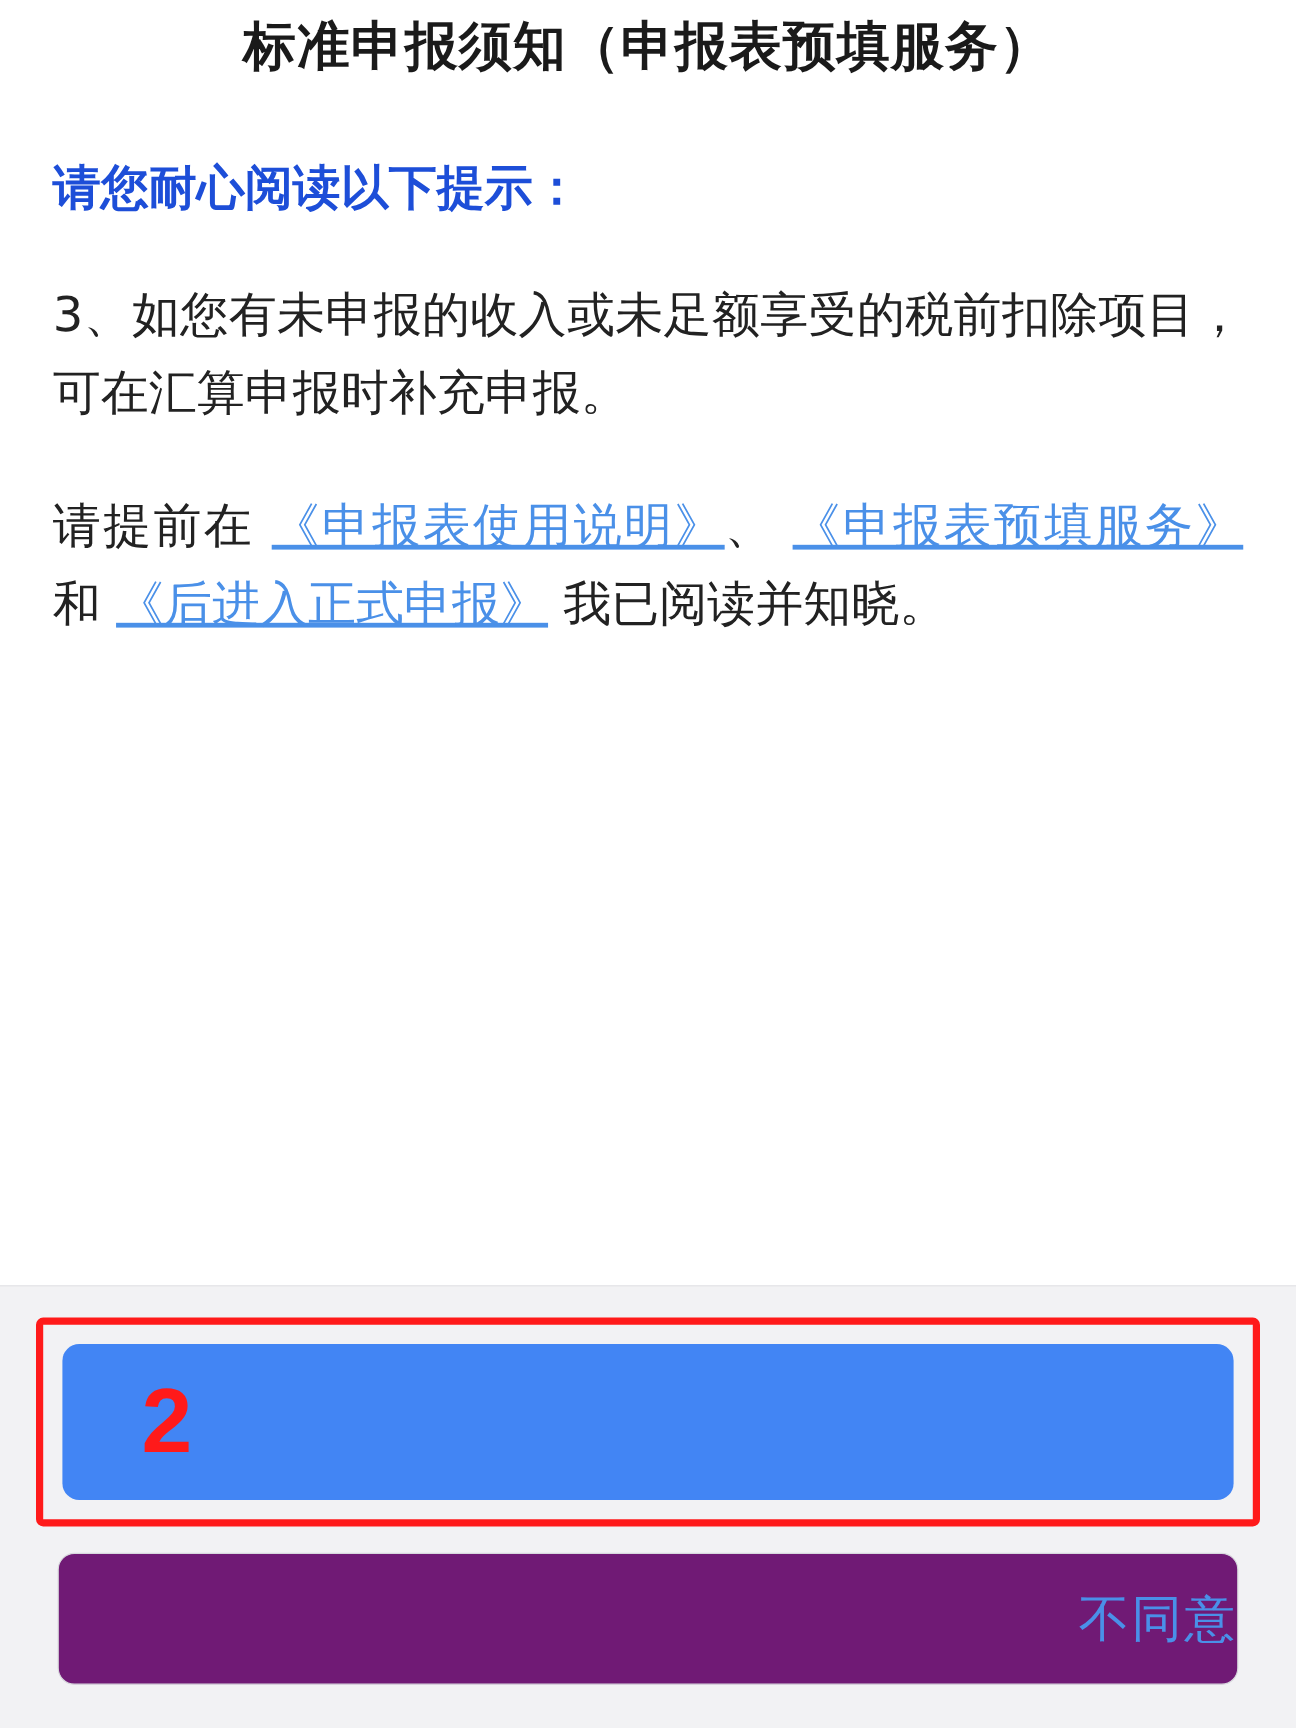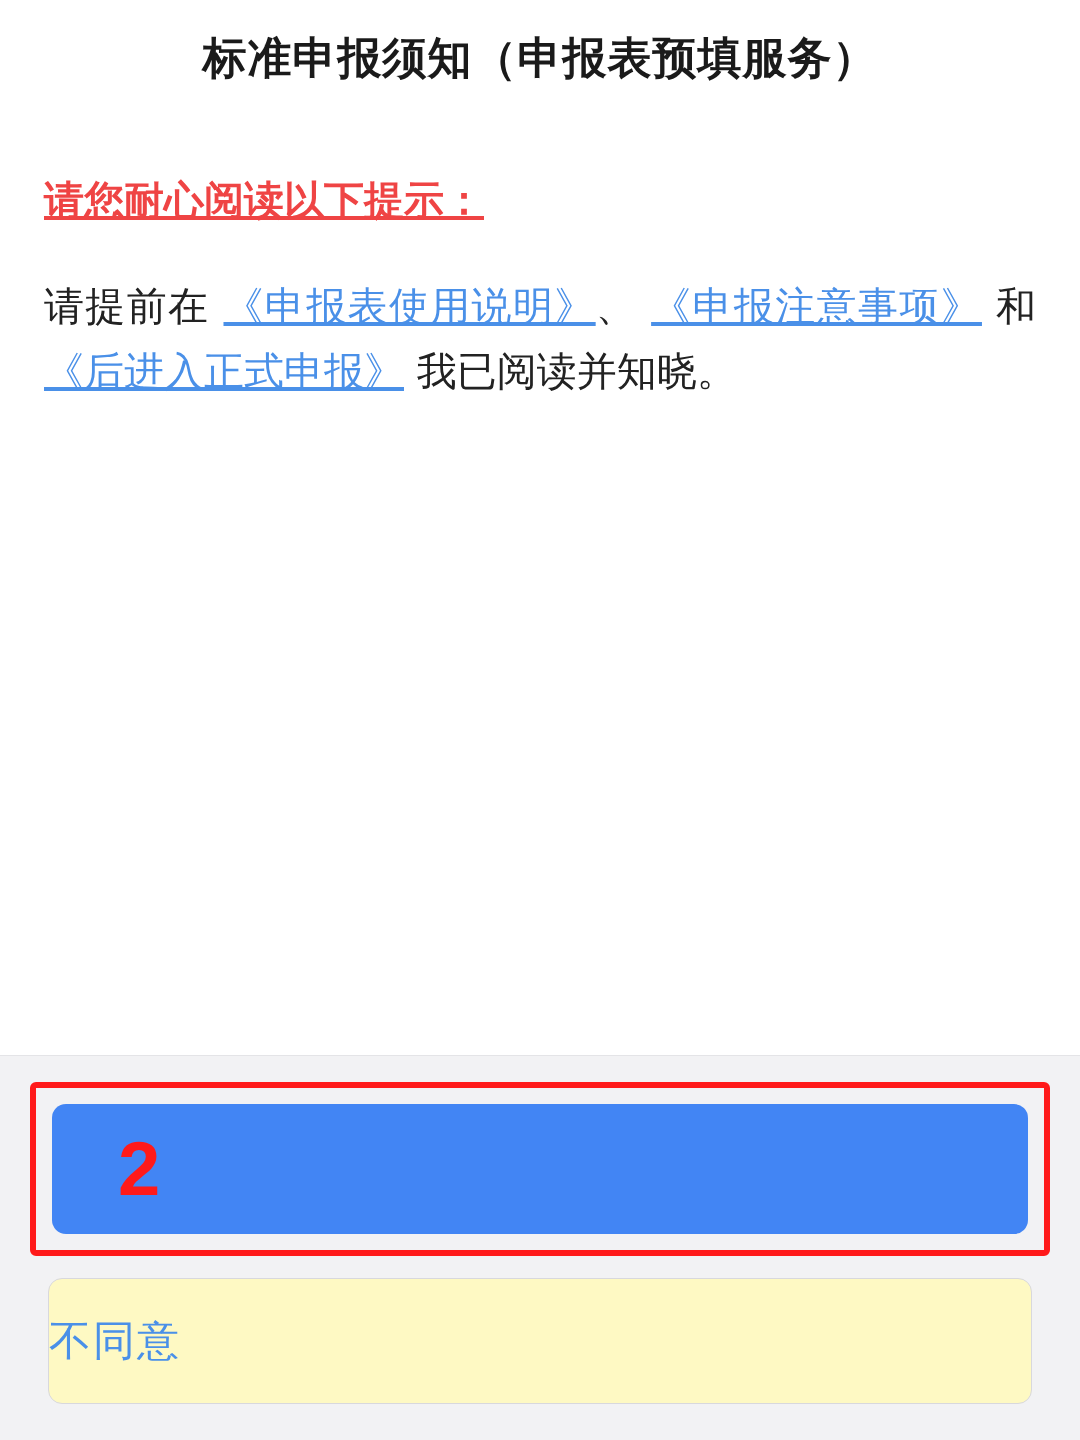--- a/index.html
+++ b/index.html
@@ -25,29 +25,27 @@
   }
   .page-title {
     text-align: center;
     font-size: 44px;
     font-weight: bold;
     color: #1a1a1a;
     letter-spacing: 1px;
     padding-top: 10px;
     padding-bottom: 4px;
     line-height: 1.3;
-    margin-top: 19px;
   }
   .lead {
     font-size: 40px;
     font-weight: bold;
-    color: #ef4444;
-    margin-top: 82px;
+    color: #1d4ed8;
+    margin-top: 58px;
     line-height: 1.4;
-    text-decoration: underline;
   }
   .para {
     font-size: 40px;
     color: #222222;
     line-height: 1.62;
     margin-top: 46px;
     text-align: justify;
   }
   .link {
     color: #4a90e8;
@@ -86,47 +84,48 @@
     left: 66px;
     top: 50%;
     transform: translateY(-50%);
     color: #ff1a1a;
     font-size: 76px;
     font-weight: bold;
     line-height: 1;
   }
   .btn-secondary {
     margin: 22px 48px 0 48px;
-    height: 126px;
-    background: #fef9c3;
+    height: 110px;
+    background: #701a75;
     border: 1px solid #d8d8dd;
     border-radius: 14px;
     color: #4a90e8;
     font-size: 42px;
     letter-spacing: 2px;
     display: flex;
     align-items: center;
-    justify-content: flex-start;
+    justify-content: flex-end;
     width: calc(100% - 96px);
     cursor: pointer;
   }
 </style>
 </head>
 <body>
 
 <div class="screen">
 
   <div class="content">
     <h1 class="page-title">标准申报须知（申报表预填服务）</h1>
 
     <p class="lead">请您耐心阅读以下提示：</p>
 
+    <p class="para">3、如您有未申报的收入或未足额享受的税前扣除项目，可在汇算申报时补充申报。</p>
 
     <p class="para">
-      <span>请提前在 </span><a class="link" href="#">《申报表使用说明》</a><span>、 </span><a class="link" href="#">《申报注意事项》</a><span> 和 </span><a class="link" href="#">《后进入正式申报》</a><span> 我已阅读并知晓。</span>
+      <span>请提前在 </span><a class="link" href="#">《申报表使用说明》</a><span>、 </span><a class="link" href="#">《申报表预填服务》</a><span> 和 </span><a class="link" href="#">《后进入正式申报》</a><span> 我已阅读并知晓。</span>
     </p>
   </div>
 
   <div class="footer">
     <div class="primary-wrap">
       <button class="btn-primary">
         <span class="step-badge">2</span>
       </button>
     </div>
     <button class="btn-secondary">

